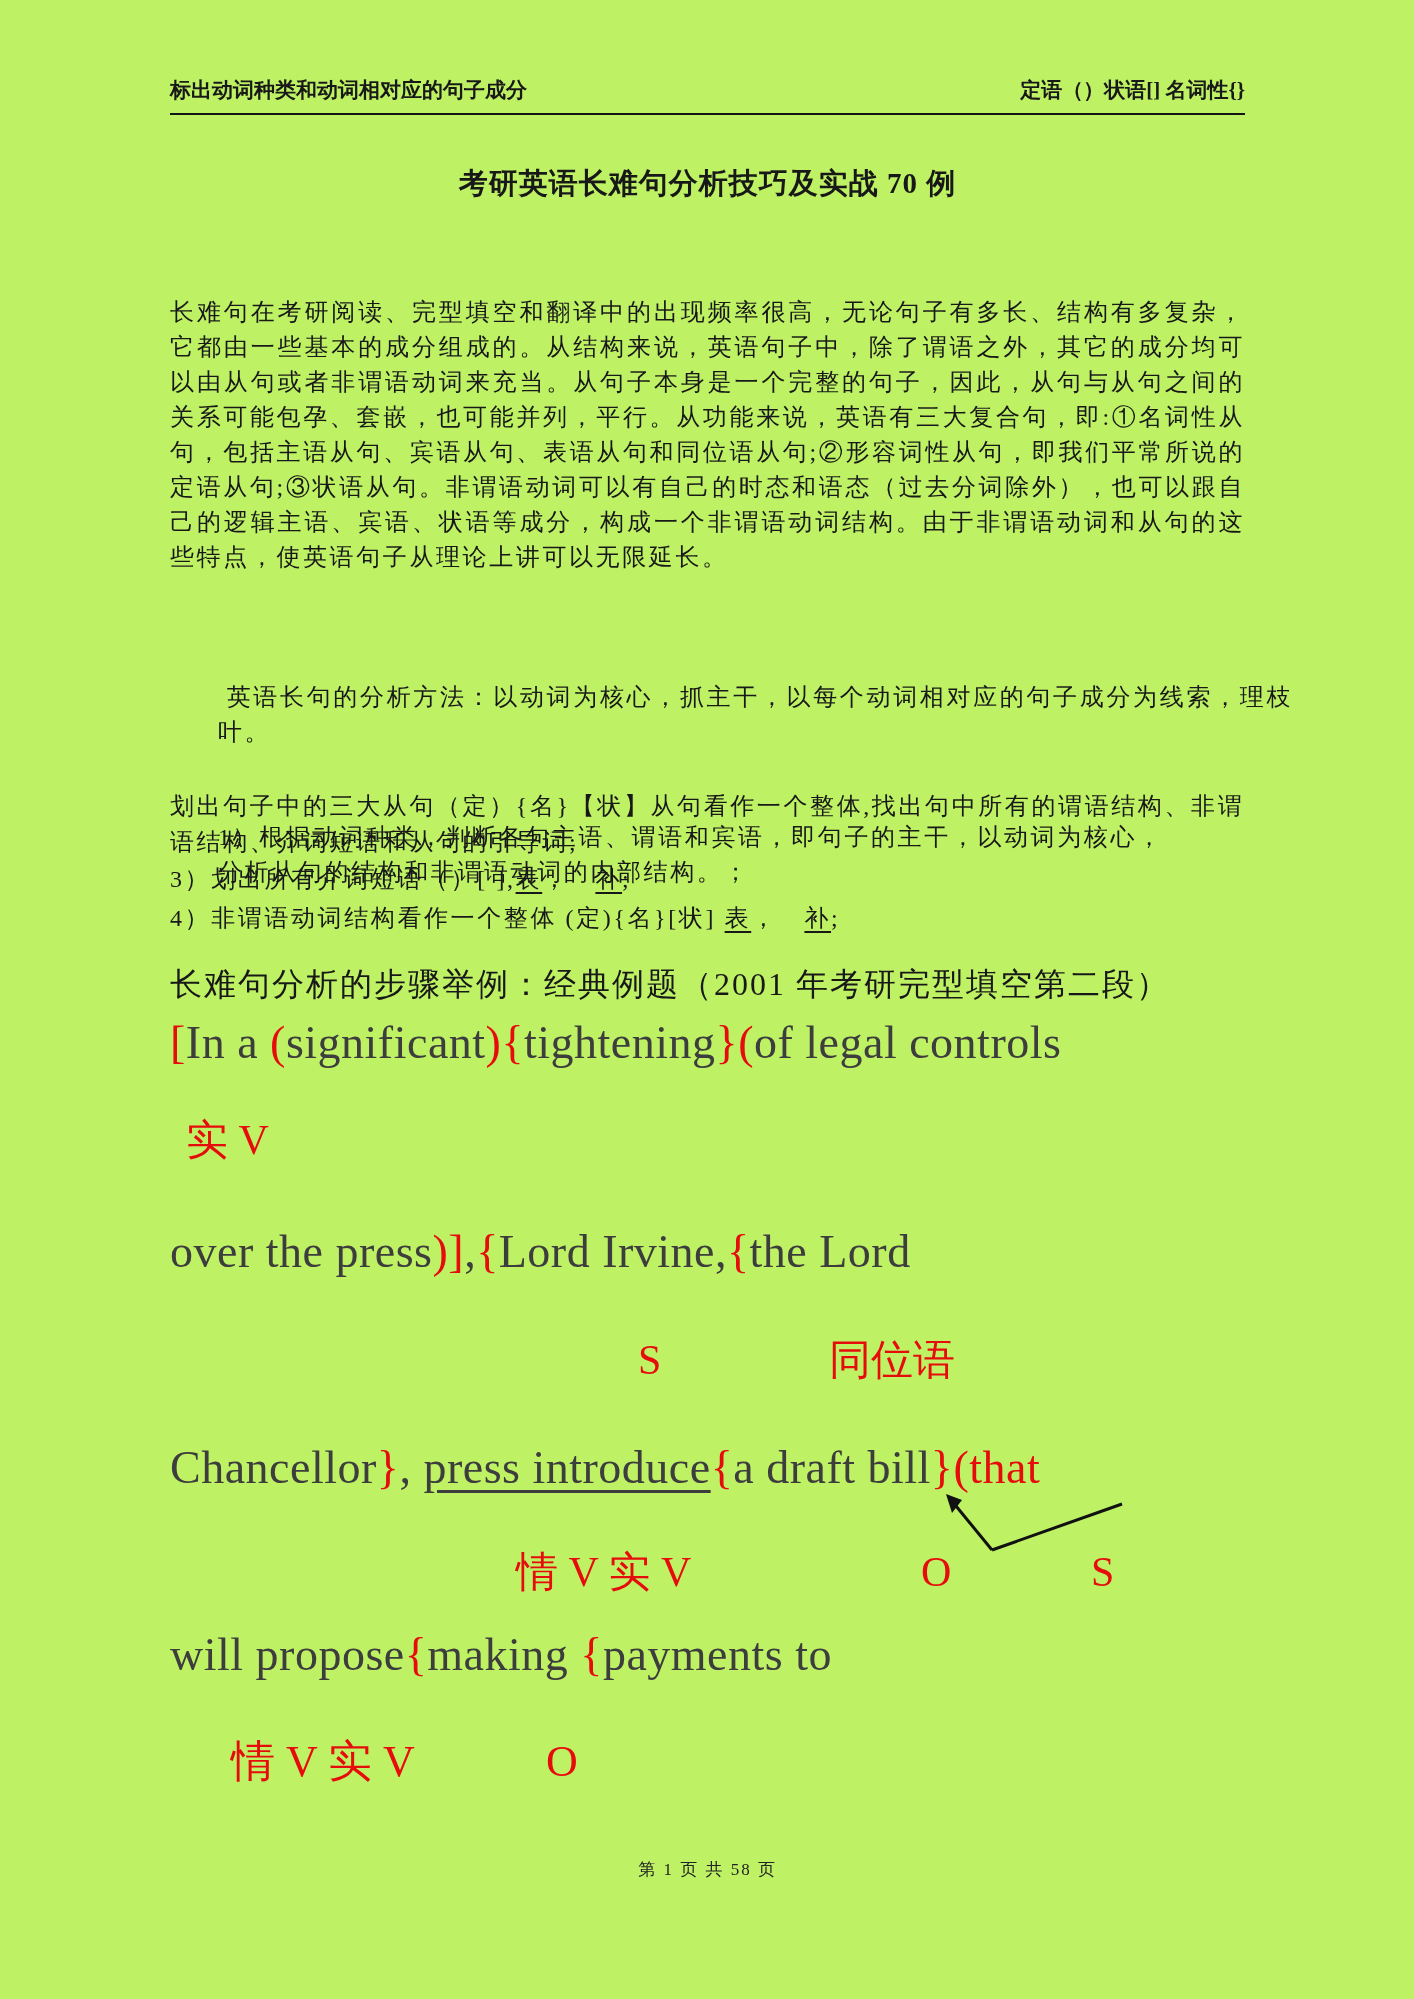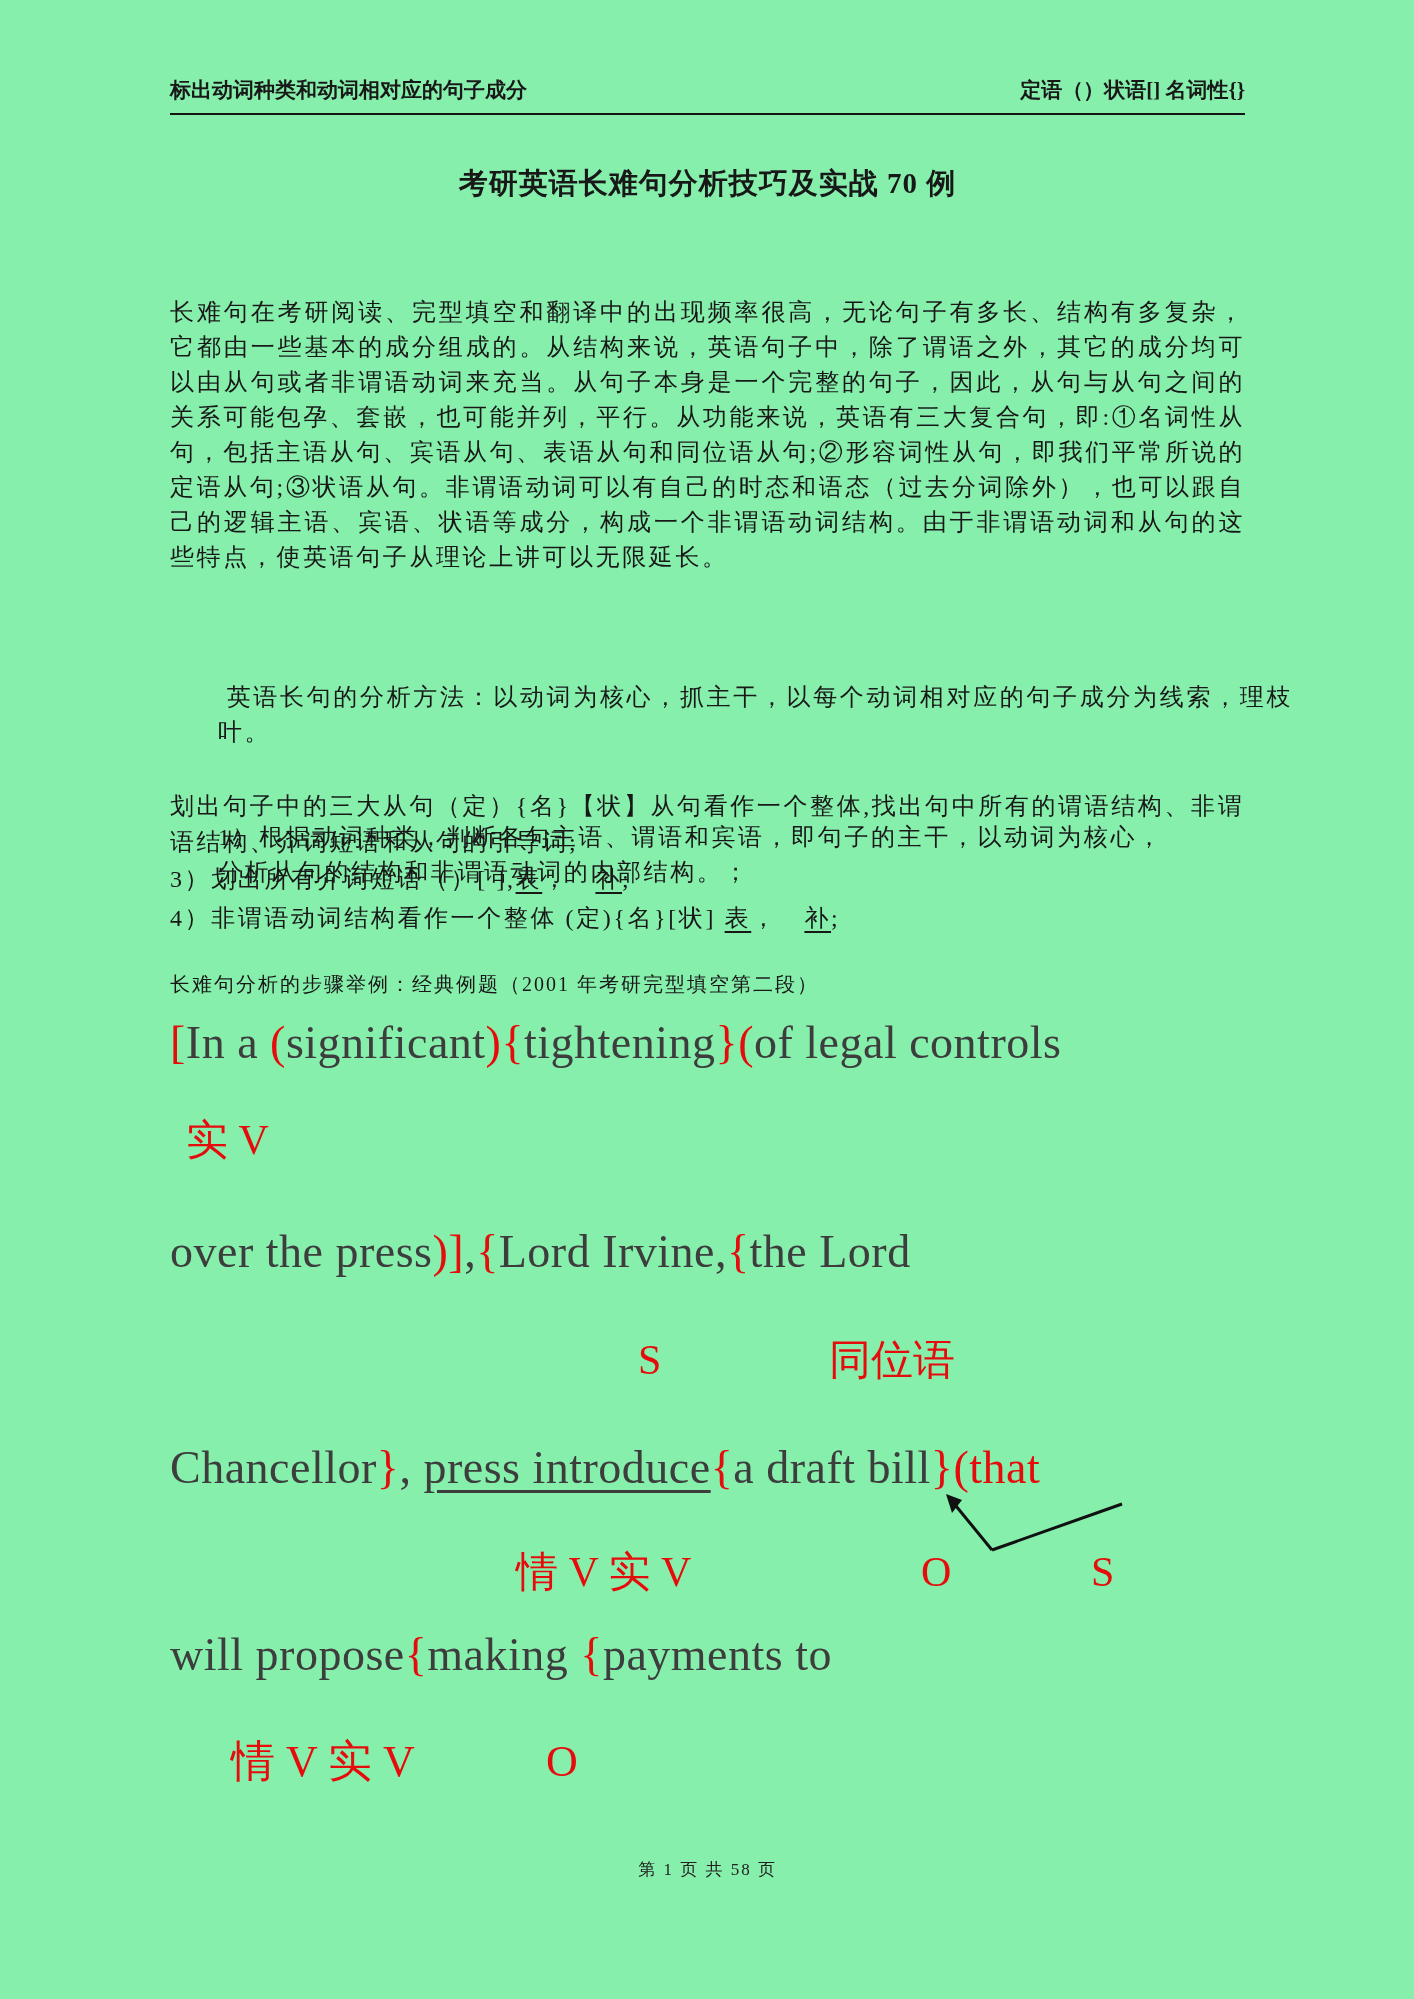--- a/index.html
+++ b/index.html
@@ -3,37 +3,37 @@
 <meta charset="utf-8">
 <style>
   :root{
     --accent-red:#e60c0c;
     --body-text:#181818;
     --example-text:#3d3d3d;
     --rule:#141414;
   }
   html,body{margin:0;padding:0;background:#ffffff;}
   .page{
-    position:relative;width:1414px;height:1999px;background:#86efac;overflow:hidden;
+    position:relative;width:1414px;height:1999px;background:#bef264;overflow:hidden;
     font-family:"Liberation Serif","DejaVu Serif",serif;color:var(--body-text);
   }
   .abs{position:absolute;left:170px;width:1075px;}
   
   .header{top:76px;display:flex;justify-content:space-between;align-items:flex-end;
     font-size:21px;font-weight:bold;padding-bottom:9px;border-bottom:2px solid var(--rule);}
   
   .doc-title{top:164px;text-align:center;font-size:29px;font-weight:bold;letter-spacing:1px;}
   
   .para{font-size:24px;line-height:35px;letter-spacing:2.6px;text-align:justify;}
   .p-intro{top:295px;}
   .p-method{top:610px;white-space:pre-wrap;margin-left:48px;}
   .p-marking{top:788px;text-align:left;}
   .p-marking .wrapline{line-height:36px;}
   .p-marking .item{line-height:39px;}
-  .p-steps{top:967px;font-size:20px;letter-spacing:2px;line-height:35px;}
+  .p-steps{top:967px;font-size:32px;letter-spacing:2px;line-height:35px;}
   .ul{text-decoration:underline;text-underline-offset:5px;text-decoration-thickness:2px;}
   
   .ex{position:absolute;left:170px;width:1180px;font-size:46px;line-height:54px;
     color:var(--example-text);letter-spacing:.5px;white-space:pre;}
   .ex .red{color:var(--accent-red);}
   .ex .ul{text-underline-offset:7px;text-decoration-thickness:3px;}
   .ex-a{top:1016px;}
   .ex-c{top:1225px;}
   .ex-e{top:1441px;}
   .ex-g{top:1628px;}

